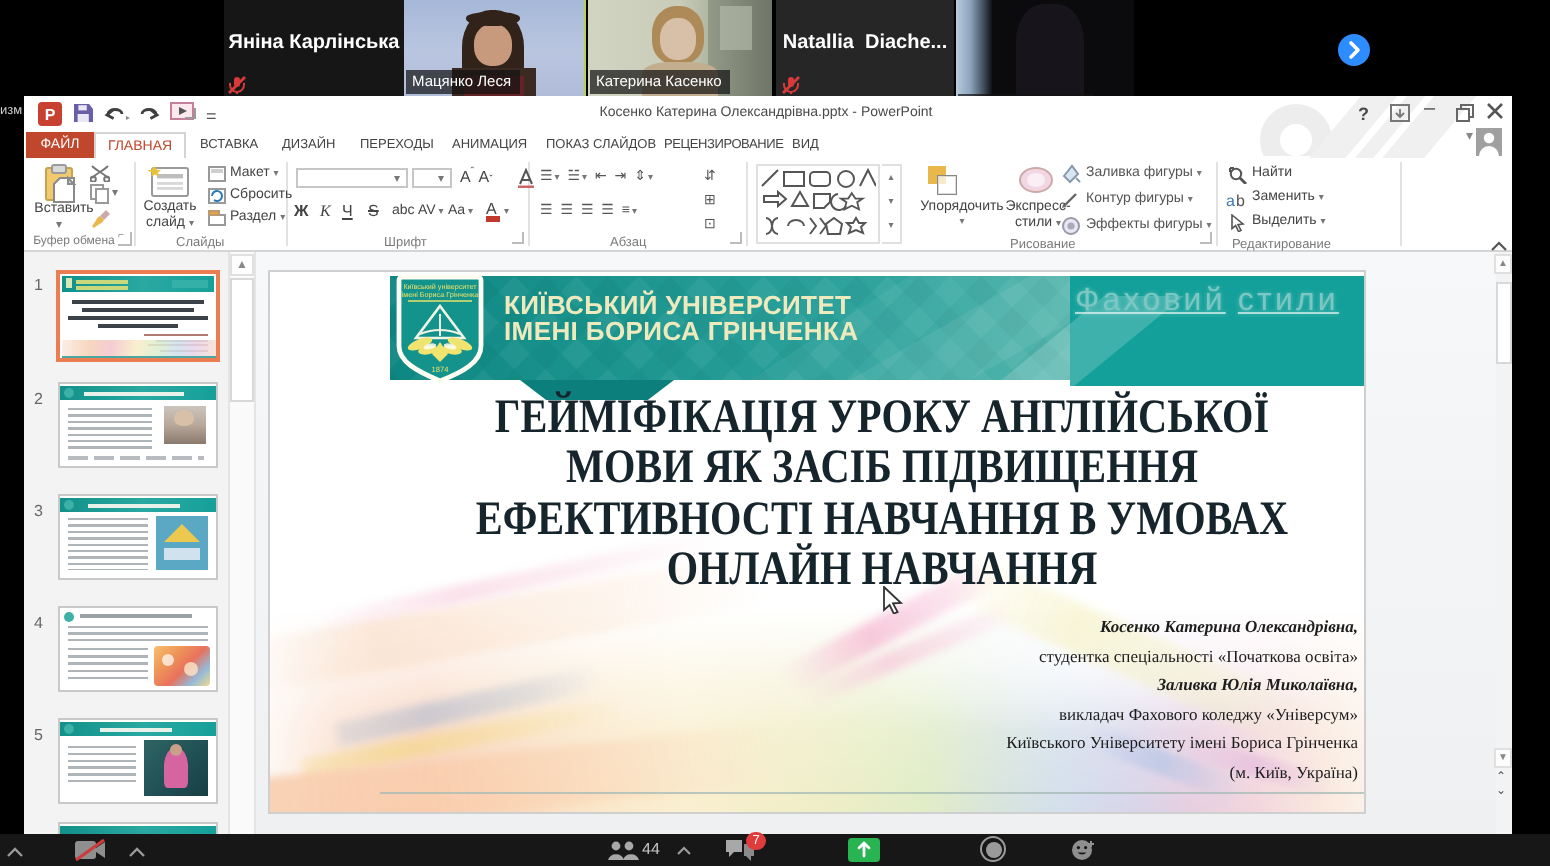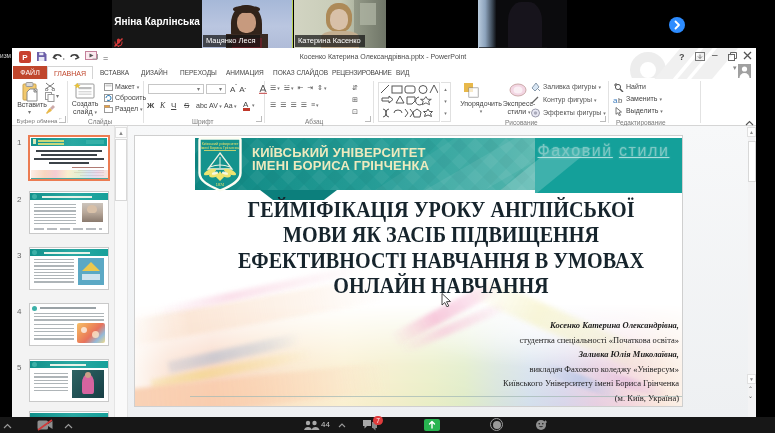--- a/index.html
+++ b/index.html
@@ -37,20 +37,30 @@
 
   <div class="abs" style="left:202px;top:0;width:91px;height:48px;background:linear-gradient(180deg,#a6b8d8 0%,#bac6e0 55%,#b0bcd8 100%);overflow:hidden;border-right:1px solid #b9cf4e;">
     <div class="abs" style="left:29px;top:5px;width:31px;height:40px;background:#32231a;border-radius:46% 46% 30% 30%;"></div>
     <div class="abs" style="left:35px;top:12px;width:19px;height:21px;background:#c79a7e;border-radius:46% 46% 44% 44%;"></div>
     <div class="abs" style="left:31px;top:6px;width:27px;height:7px;background:#32231a;border-radius:45% 45% 55% 55%;"></div>
     <div class="abs" style="left:24px;top:34px;width:42px;height:14px;background:#3a2a22;"></div>
     <div class="abs" style="left:30px;top:38px;width:30px;height:10px;background:#642127;"></div>
     <div class="tilelabel">Мацянко Леся</div>
   </div>
 
+  <div class="abs" style="left:388px;top:0;width:89px;height:48px;background:#262626;">
+    <div class="abs" style="left:0;top:16px;width:89px;text-align:center;color:#fff;font-size:10px;font-weight:bold;white-space:nowrap;">Natallia&nbsp;&nbsp;Diache...</div>
+    <svg class="abs" style="left:3px;top:38px;" width="9" height="9" viewBox="0 0 9 9">
+        <g fill="#d83a3a">
+          <rect x="3" y="0.5" width="3" height="5" rx="1.5"></rect>
+          <path d="M1.5 3.5v1a3 3 0 0 0 6 0v-1h1v1a4 4 0 0 1-3.5 3.9V9h-1V8.4A4 4 0 0 1 .5 4.5v-1z"></path>
+        </g>
+        <line x1="0.5" y1="8.5" x2="8.5" y2="0.5" stroke="#d83a3a" stroke-width="1.4"></line>
+      </svg>
+  </div>
 
   <div class="abs" style="left:478px;top:0;width:89px;height:60px;background:#0b0b0d;overflow:hidden;">
     <div class="abs" style="left:0;top:0;width:18px;height:48px;background:linear-gradient(90deg,#b9cbdd 0%,#8da4bd 40%,#3a4653 80%,#101216 100%);"></div>
     <div class="abs" style="left:30px;top:2px;width:34px;height:46px;background:#17141c;border-radius:40% 40% 0 0;"></div>
     <div class="tilelabel"><svg class="micred" width="7" height="8" viewBox="0 0 9 9" style="vertical-align:-1px;">
           <g fill="#d83a3a">
             <rect x="3" y="0.5" width="3" height="5" rx="1.5"></rect>
             <path d="M1.5 3.5v1a3 3 0 0 0 6 0v-1h1v1a4 4 0 0 1-3.5 3.9V9h-1V8.4A4 4 0 0 1 .5 4.5v-1z"></path>
           </g>
           <line x1="0.5" y1="8.5" x2="8.5" y2="0.5" stroke="#d83a3a" stroke-width="1.4"></line>
@@ -443,21 +453,21 @@
     </svg>
 
     <div class="abs" style="left:117px;top:10px;width:300px;color:#eeeabe;font-size:13px;font-weight:bold;line-height:13.4px;letter-spacing:0.2px;">КИЇВСЬКИЙ УНІВЕРСИТЕТ<br>ІМЕНІ БОРИСА ГРІНЧЕНКА</div>
 
     <div class="abs" style="left:390px;top:4px;width:157px;text-align:center;color:#7cc7c3;font-size:16px;line-height:21px;letter-spacing:1.6px;text-shadow:0 0 2px rgba(220,240,238,.35);">
       <span style="text-decoration:underline solid rgba(228,245,242,.7);">Фаховий</span> <span style="text-decoration:underline solid rgba(228,245,242,.7);">стили</span><br>
     </div>
 
     <div class="abs" style="left:36px;top:61px;width:540px;text-align:center;color:#16242c;font-family:'Liberation Serif',serif;font-size:24px;font-weight:bold;line-height:25.4px;transform:scaleX(0.84);transform-origin:50% 50%;">ГЕЙМІФІКАЦІЯ УРОКУ АНГЛІЙСЬКОЇ<br>МОВИ ЯК ЗАСІБ ПІДВИЩЕННЯ<br>ЕФЕКТИВНОСТІ НАВЧАННЯ В УМОВАХ<br>ОНЛАЙН НАВЧАННЯ</div>
 
-    <div class="abs" style="left:244px;top:182px;width:300px;text-align:right;color:#1c1c1c;font-family:'Liberation Serif',serif;font-size:8.5px;line-height:14.6px;">
+    <div class="abs" style="left:244px;top:170px;width:300px;text-align:right;color:#1c1c1c;font-family:'Liberation Serif',serif;font-size:8.5px;line-height:14.6px;">
       <span style="font-weight:bold;font-style:italic;">Косенко Катерина Олександрівна,</span><br>
       студентка спеціальності «Початкова освіта»<br>
       <span style="font-weight:bold;font-style:italic;">Заливка Юлія Миколаївна,</span><br>
       викладач Фахового коледжу «Універсум»<br>
       Київського Університету імені Бориса Грінченка<br>
       (м. Київ, Україна)
     </div>
   </div>
 
   <svg class="abs" style="left:441px;top:293px;" width="11" height="14" viewBox="0 0 11 14">

